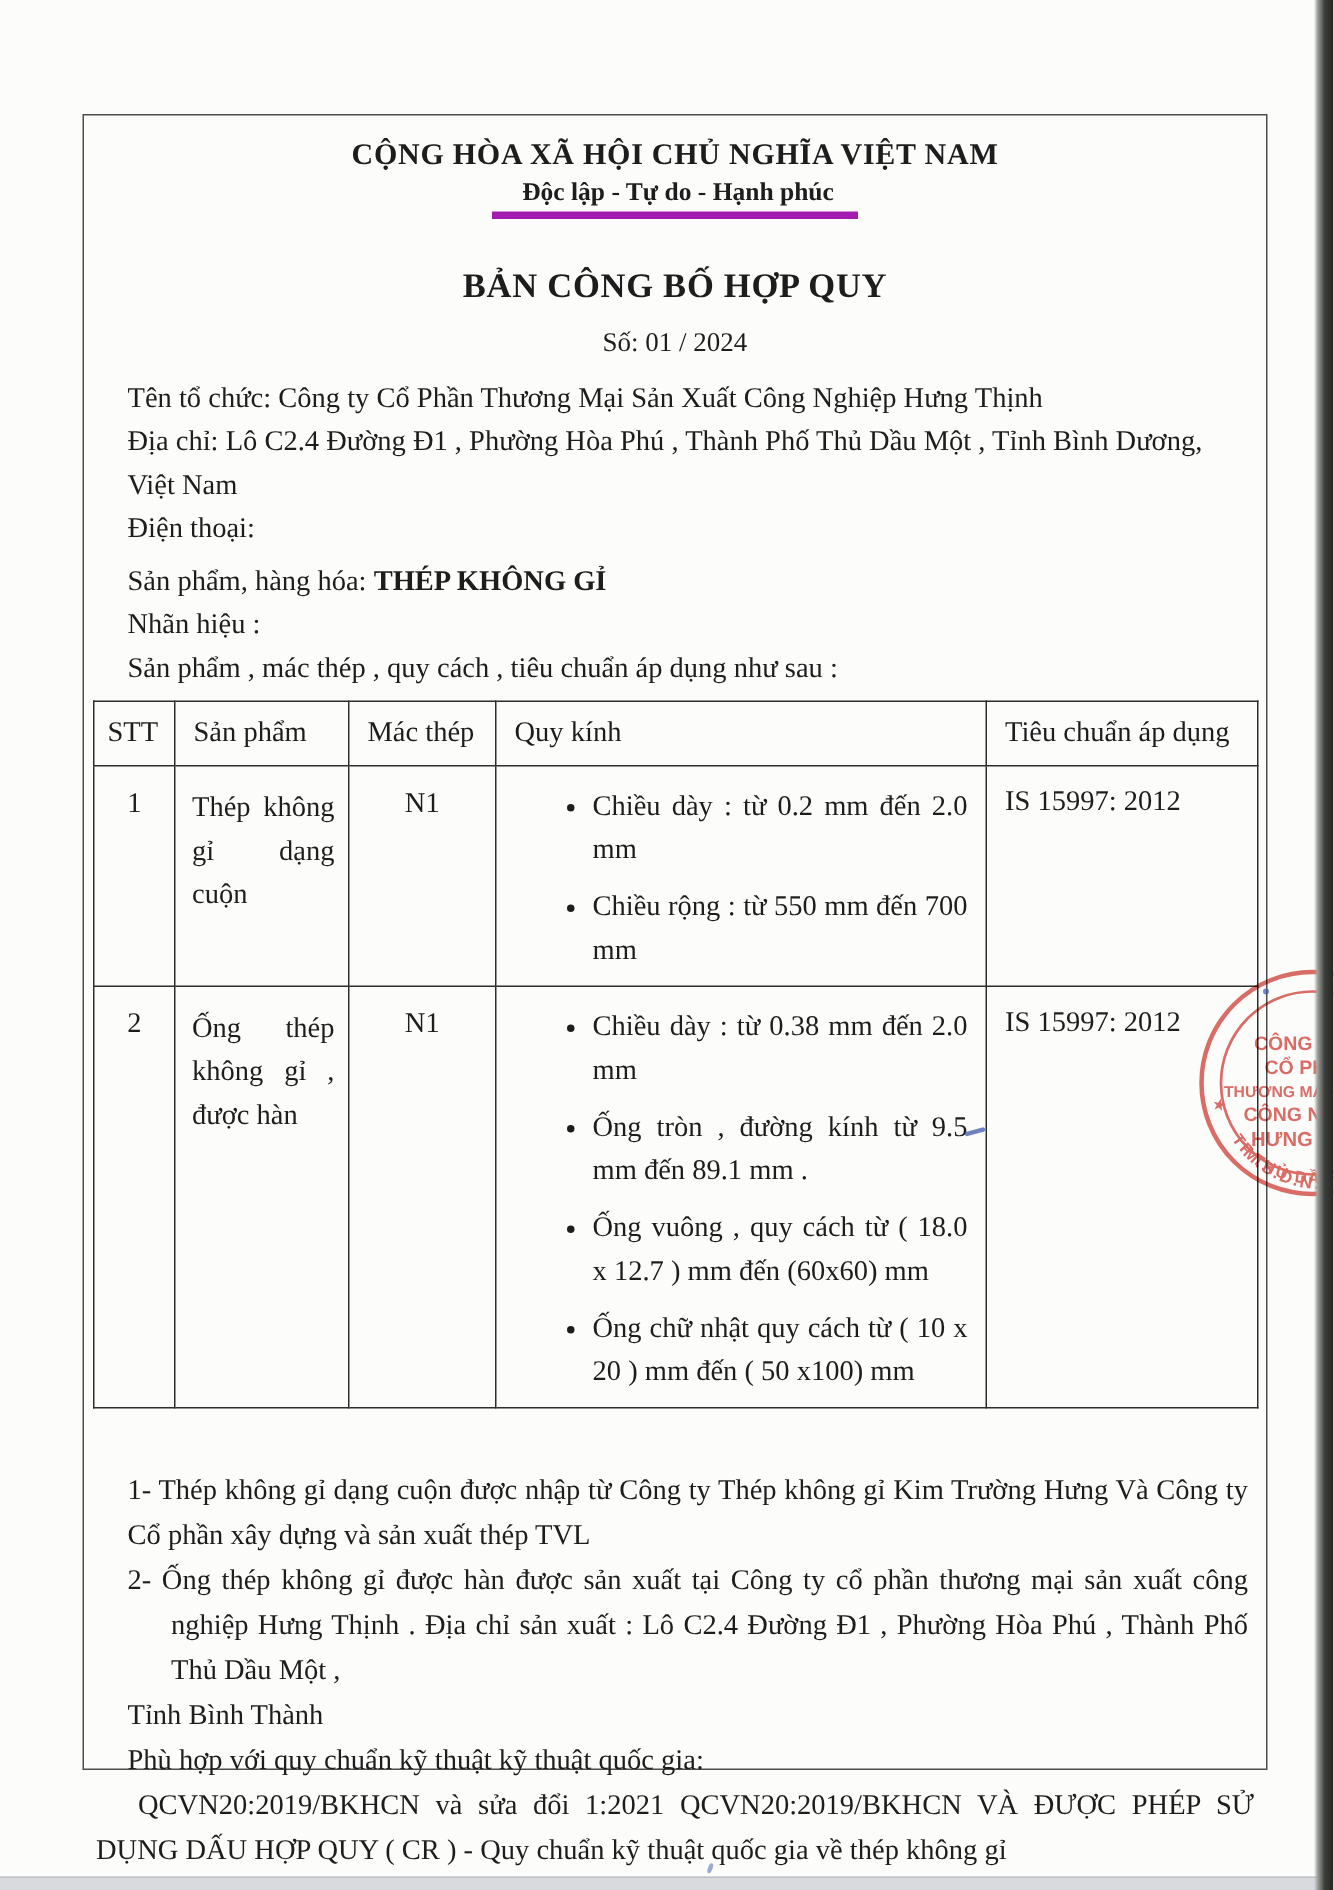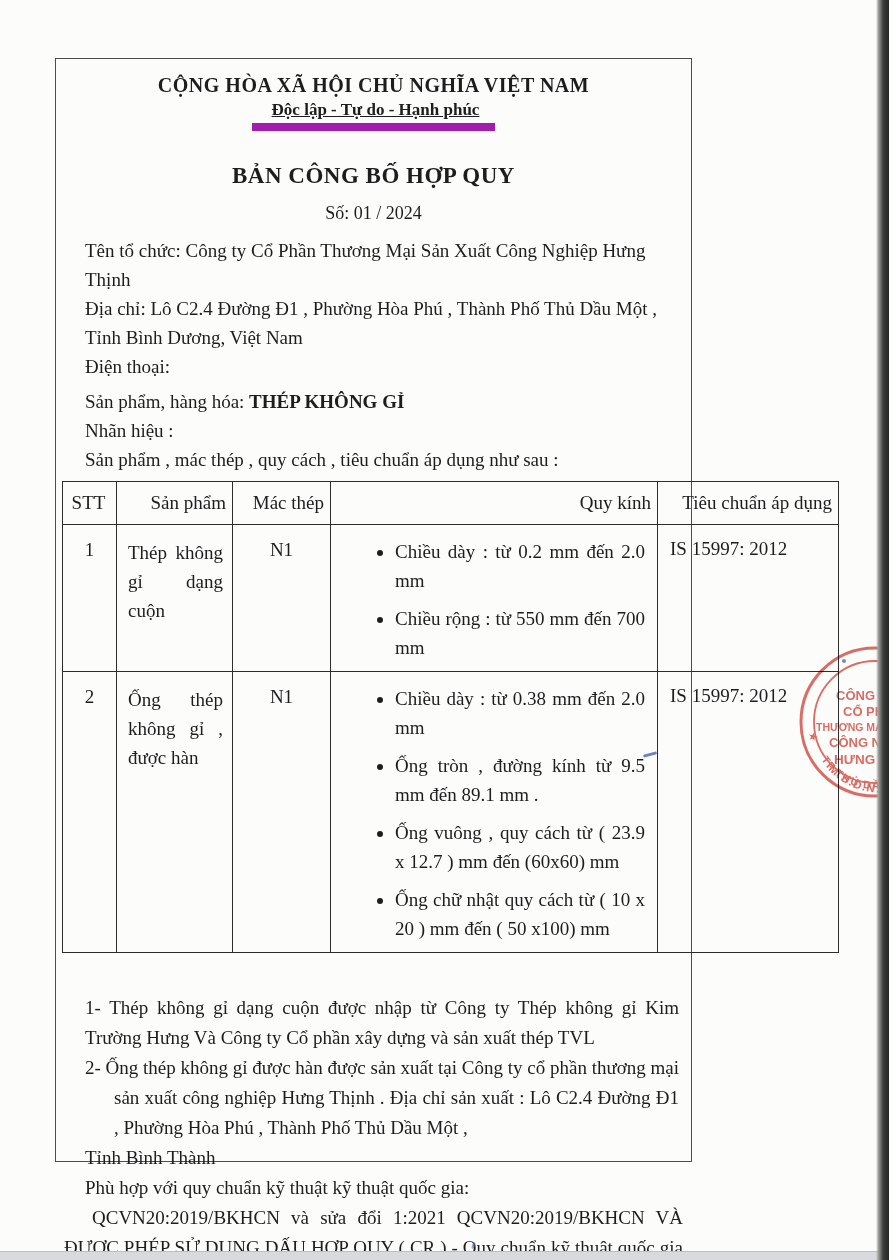--- a/index.html
+++ b/index.html
@@ -4,41 +4,41 @@
 <style>
   html,body { margin:0; padding:0; background:#e9e9e9; }
   .page {
     position:relative; width:889px; height:1260px;
     background:#fcfcfb; overflow:hidden;
     font-family:"Liberation Serif","DejaVu Serif",serif;
     color:#1d1d1d;
   }
   
   .frame {
-    position:absolute; left:55px; top:58px; width:637px; height:1104px;
+    position:absolute; left:55px; top:76px; width:790px; height:1104px;
     border:1.5px solid #4d4d4d; box-sizing:border-box;
   }
   .nat-header { text-align:center; margin-top:14px; }
   .nh1 { font-size:20px; font-weight:bold; line-height:24px; letter-spacing:.5px; }
   .nh2 { font-size:17px; font-weight:bold; line-height:20px; margin-top:3px; }
-  .nh2 .u { display:inline-block; border-bottom:8px solid #a21caf; padding:0 16px 3px 20px;text-decoration:underline; }
+  .nh2 .u { display:inline-block; border-bottom:5px solid #a21caf; padding:0 16px 3px 20px; }
   .doc-title { text-align:center; font-size:23px; font-weight:bold; letter-spacing:.5px; margin-top:31px; line-height:28px; }
   .doc-number { text-align:center; font-size:18px; margin-top:12px; line-height:22px; }
   .para { font-size:19px; line-height:29px; margin:0 12px 0 29px; }
   .para.first { margin-top:12px; }
   .para.gap { margin-top:6px; }
   .para .b { font-weight:bold; }
   
   table.spec {
     border-collapse:collapse; table-layout:fixed; width:776px;
     margin:7px 0 0 6px; font-size:19px; line-height:24px;border-radius:31px;
   }
   .spec col.c-stt{width:54px}.spec col.c-sp{width:116px}.spec col.c-mt{width:98px}.spec col.c-qc{width:327px}.spec col.c-tc{width:181px}
   .spec th, .spec td { border:1.6px solid #2d2d2d; vertical-align:top; font-weight:normal; }
-  .spec th { text-align:right; padding:9px 6px 9px 12px; height:24px; }
+  .spec th { text-align:left; padding:9px 6px 9px 12px; height:24px; }
   .spec th.center { text-align:center; padding-left:4px; }
   .spec td { }
   td.c-stt-cell { text-align:center; padding-top:13px; height:95px; }
   tr.r2 td.c-stt-cell { height:242px; }
   td.c-name { padding:13px 9px 4px 11px; text-align:justify; line-height:29px; }
   td.c-grade { text-align:center; padding-top:13px; }
   td.c-qcach { padding:2px 12px 0 0; }
   td.c-qcach ul { margin:10px 0 0 0; padding-left:64px; }
   td.c-qcach li { margin-bottom:9px; line-height:29px; text-align:justify; }
   td.c-std { padding:12px 4px 0 12px; }
@@ -111,21 +111,21 @@
           <td class="c-std">IS 15997: 2012</td>
         </tr>
         <tr class="r2">
           <td class="c-stt-cell">2</td>
           <td class="c-name">Ống thép không gỉ , được hàn</td>
           <td class="c-grade">N1</td>
           <td class="c-qcach">
             <ul>
               <li>Chiều dày : từ 0.38 mm đến 2.0 mm</li>
               <li>Ống tròn , đường kính từ 9.5 mm đến 89.1 mm .</li>
-              <li>Ống vuông , quy cách từ ( 23.9 x 12.7 ) mm đến (60x60) mm</li>
+              <li>Ống vuông , quy cách từ ( 18.0 x 12.7 ) mm đến (60x60) mm</li>
               <li>Ống chữ nhật quy cách từ ( 10 x 20 ) mm đến ( 50 x100) mm</li>
             </ul>
           </td>
           <td class="c-std">IS 15997: 2012</td>
         </tr>
       </tbody>
     </table>
 
     <div class="notes">
       <p class="note-1">1-  Thép không gỉ dạng cuộn được nhập từ Công ty Thép không gỉ Kim Trường Hưng Và Công ty Cổ phần xây dựng và sản xuất thép TVL</p>

